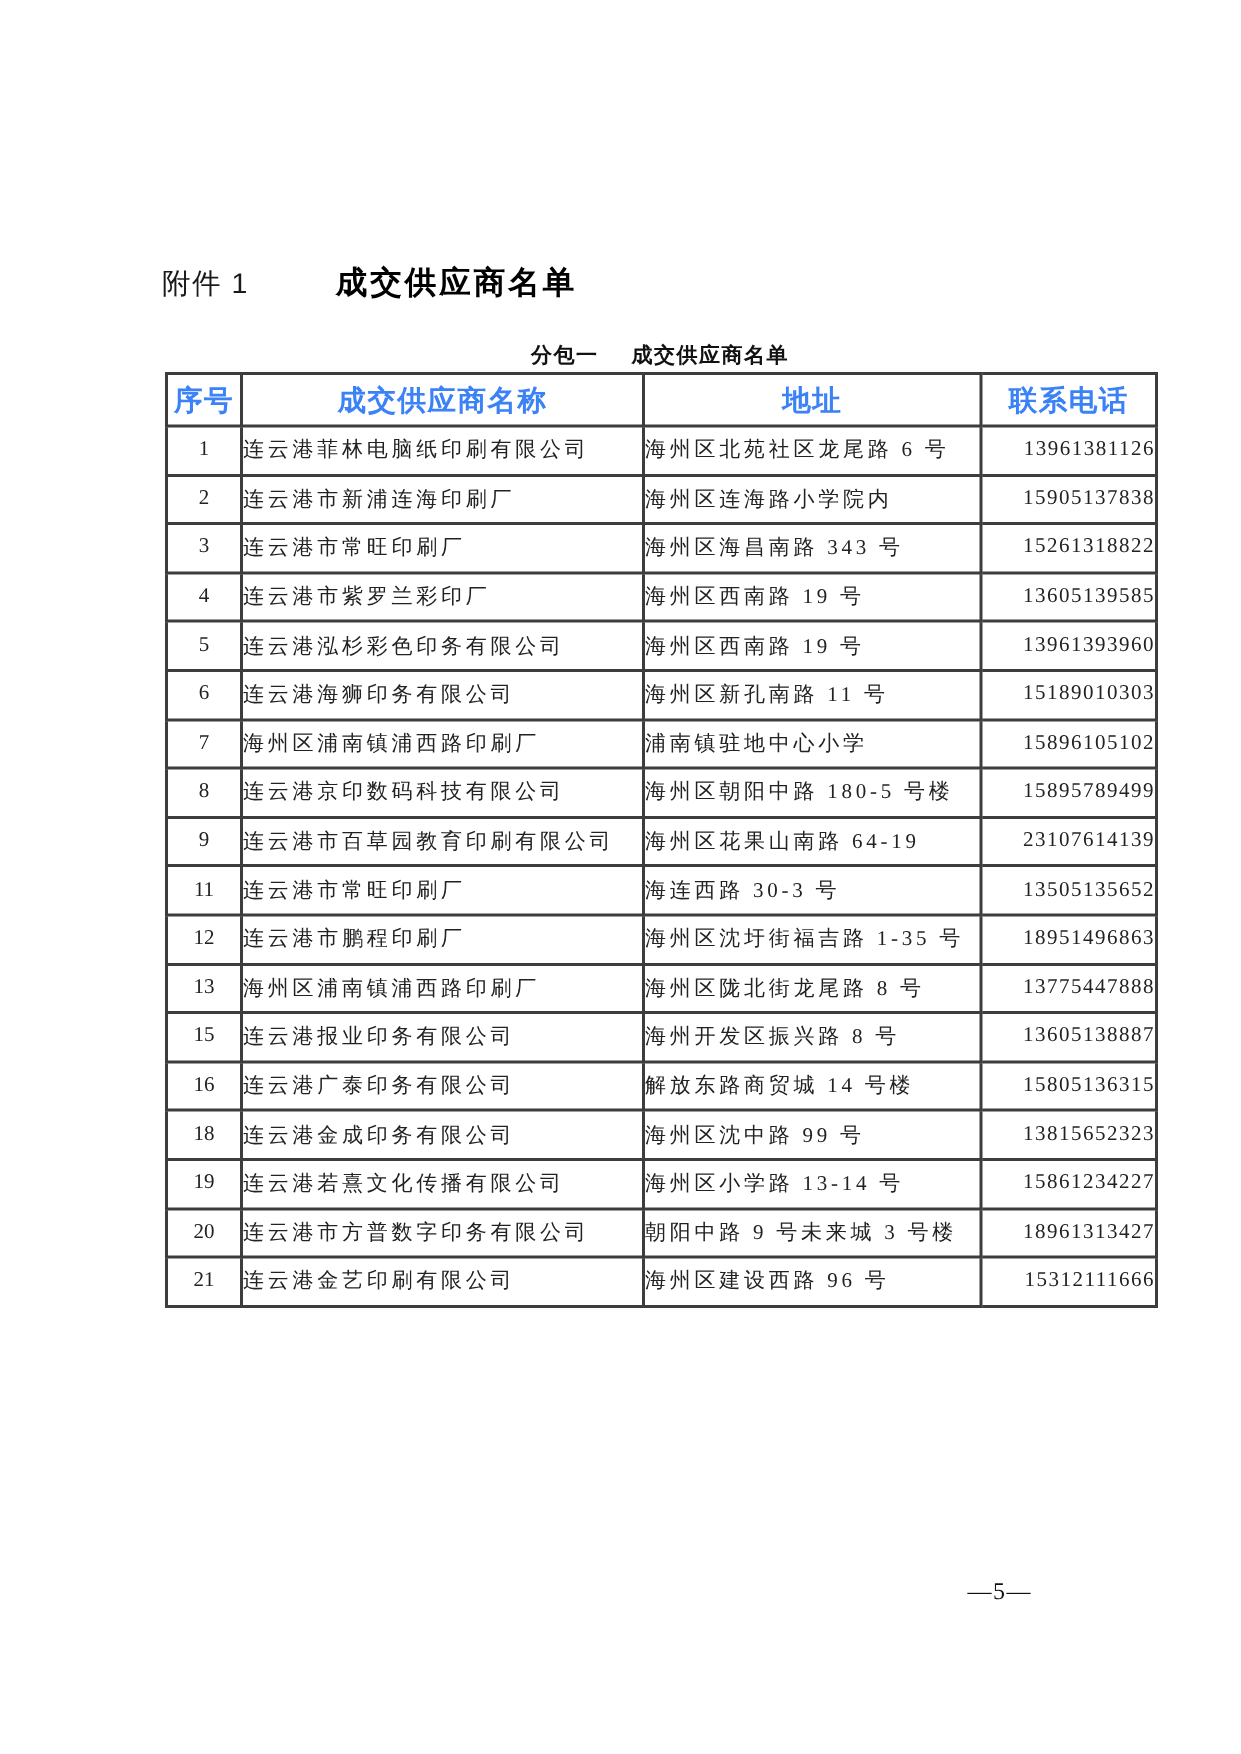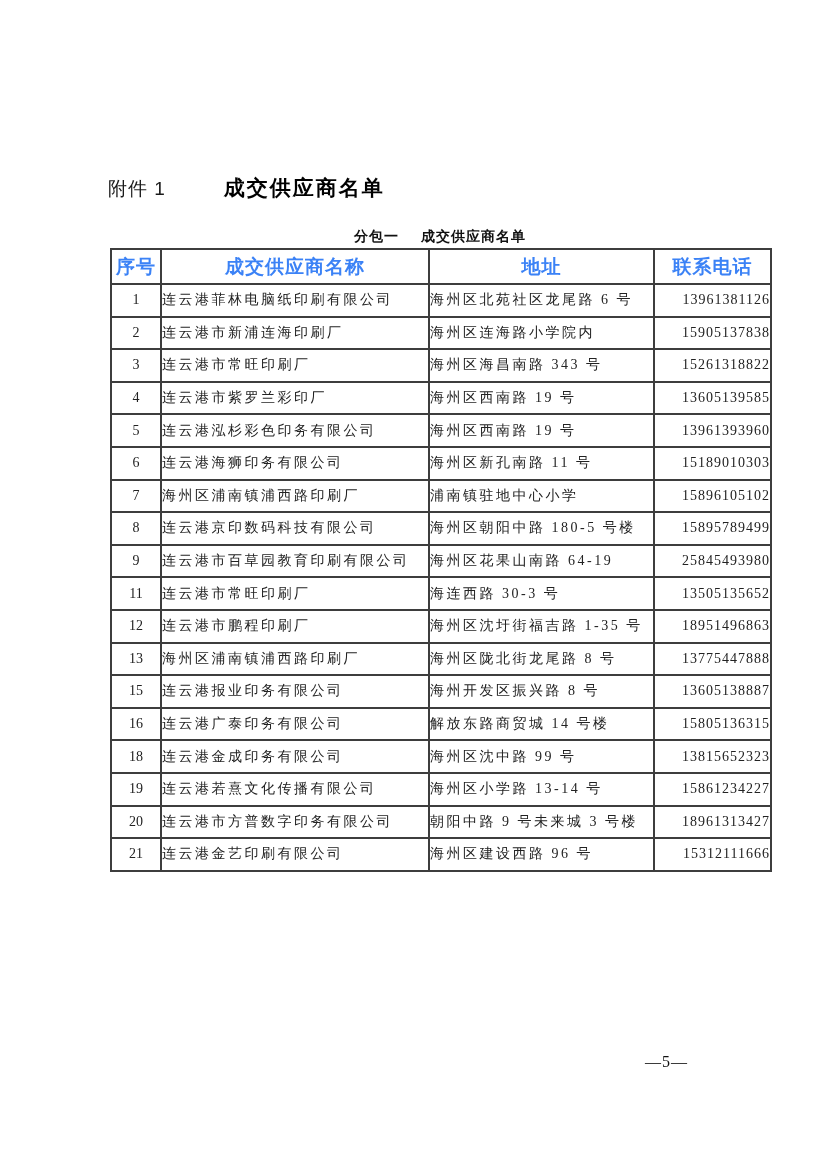--- a/index.html
+++ b/index.html
@@ -193,21 +193,21 @@
         <tr>
           <td class="c0">8</td>
           <td class="c1">连云港京印数码科技有限公司</td>
           <td class="c2">海州区朝阳中路 180-5 号楼</td>
           <td class="c3">15895789499</td>
         </tr>
         <tr>
           <td class="c0">9</td>
           <td class="c1">连云港市百草园教育印刷有限公司</td>
           <td class="c2">海州区花果山南路 64-19</td>
-          <td class="c3">25845493980</td>
+          <td class="c3">23107614139</td>
         </tr>
         <tr>
           <td class="c0">11</td>
           <td class="c1">连云港市常旺印刷厂</td>
           <td class="c2">海连西路 30-3 号</td>
           <td class="c3">13505135652</td>
         </tr>
         <tr>
           <td class="c0">12</td>
           <td class="c1">连云港市鹏程印刷厂</td>

